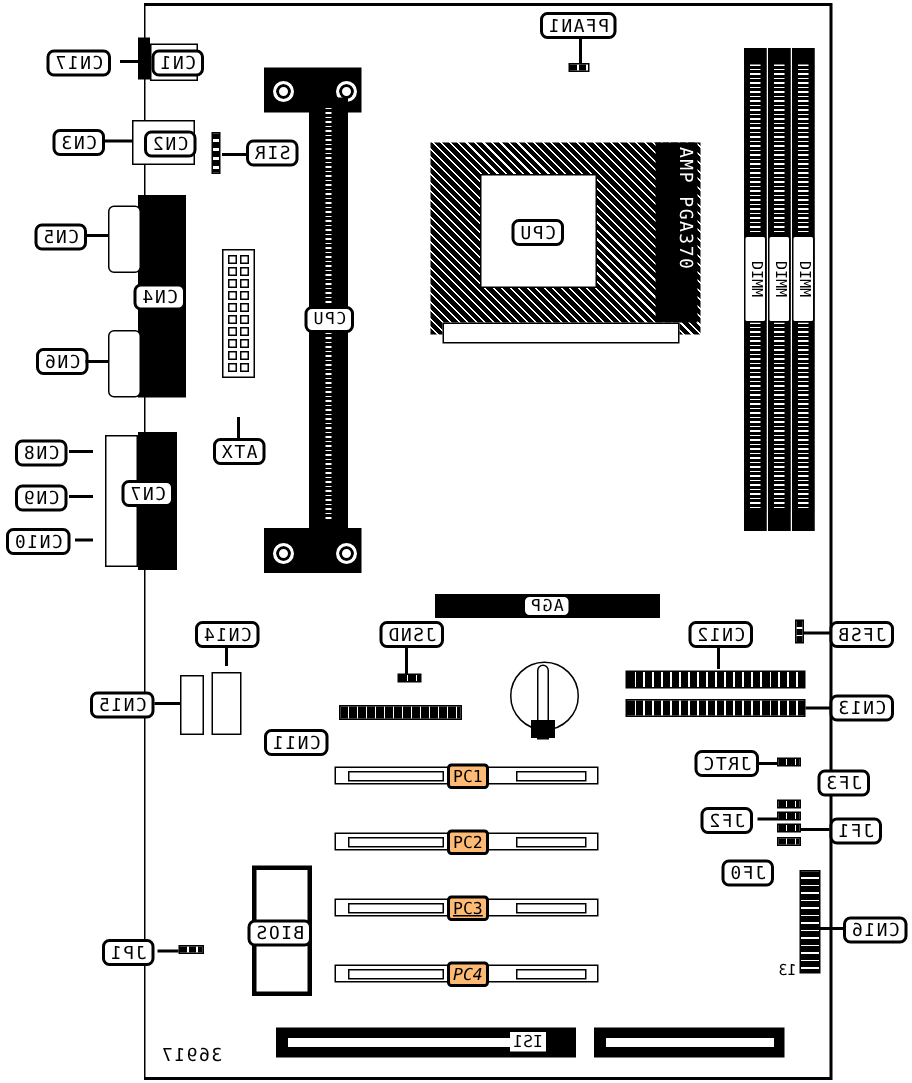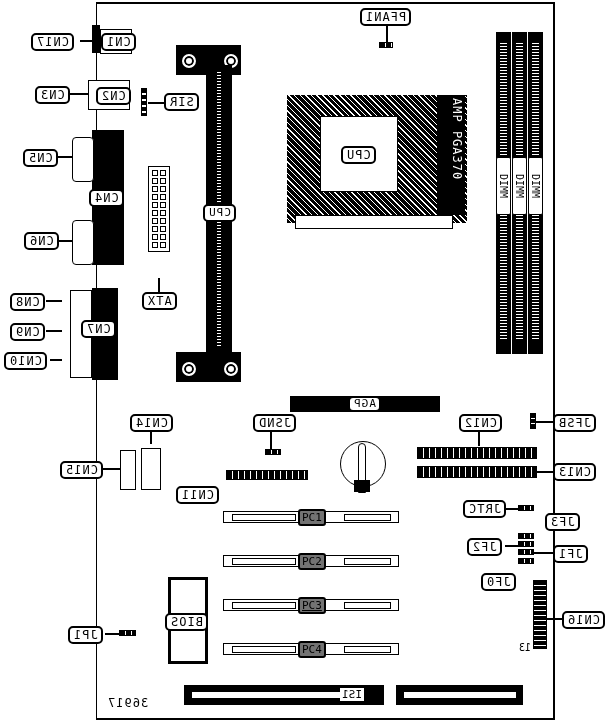--- a/index.html
+++ b/index.html
@@ -9,21 +9,21 @@
   .label { position:absolute; background:#fff; border:2px solid #000; border-radius:5px; font-size:12px; line-height:14px; padding:0 3px; letter-spacing:1px; white-space:nowrap; }
   .m { display:inline-block; transform:scaleX(-1); }
   .line { position:absolute; background:#000; }
   .blk { position:absolute; background:#000; }
   .box { position:absolute; border:1.5px solid #000; background:#fff; box-sizing:border-box; }
   .dimm { position:absolute; width:13px; background:#000; border:1px solid #000; }
   .dimm .slot { position:absolute; left:3px; width:7px; background:repeating-linear-gradient(#fff 0 1px, #000 1px 3px); }
   .dimm .lbl { position:absolute; left:-1px; width:13px; background:#fff; border:1.5px solid #000; border-radius:2px; font-size:10px; line-height:13px; text-align:center; }
   .pci { position:absolute; height:12px; border:1.5px solid #000; background:#fff; box-sizing:border-box; }
   .pci .inner { position:absolute; top:2px; height:5px; border:1px solid #000; }
-  .pcilbl { position:absolute; top:-3px; background:#737373; border:2px solid #000; border-radius:3px; font-size:11px; line-height:13px; padding:0 2px; }
+  .pcilbl { position:absolute; top:-3px; background:#fdba74; border:2px solid #000; border-radius:3px; font-size:11px; line-height:13px; padding:0 2px; }
   .hdr { position:absolute; border:1.5px solid #000; box-sizing:border-box; background:repeating-linear-gradient(90deg, #000 0 5px, #fff 5px 6px); }
   .screw { position:absolute; width:10px; height:10px; border-radius:50%; background:#fff; border:2px solid #fff; box-shadow:inset 0 0 0 2px #000; }
   .grid2 { position:absolute; display:grid; grid-template-columns:repeat(2,6px); gap:2px; padding:3px; border:1.5px solid #000; background:#fff; }
   .grid2 span { width:6px; height:6px; border:1px solid #000; box-sizing:border-box; }
 </style>
 </head>
 <body>
 
 <div class="board"></div>
 
@@ -184,21 +184,21 @@
     <div class="pcilbl" style="left:74px;">PC2</div>
   </div>
 <div class="pci" style="left:223px;top:599px;width:176px;">
     <div class="inner" style="left:8px;width:62px;"></div>
     <div class="inner" style="left:120px;width:45px;"></div>
     <div class="pcilbl" style="left:74px;text-decoration:underline;">PC3</div>
   </div>
 <div class="pci" style="left:223px;top:643px;width:176px;">
     <div class="inner" style="left:8px;width:62px;"></div>
     <div class="inner" style="left:120px;width:45px;"></div>
-    <div class="pcilbl" style="left:74px;">PC4</div>
+    <div class="pcilbl" style="left:74px;font-style:italic;">PC4</div>
   </div>
 
 <div class="box" style="left:168px;top:577px;width:40px;height:87px;border-width:3px;"></div>
 <div class="label" style="left:165px;top:613px;"><span class="m">BIOS</span></div>
 
 <div class="label" style="left:68px;top:626px;"><span class="m">JP1</span></div>
 <div class="line" style="left:105px;top:633px;width:14px;height:2px;"></div>
 <div class="hdr" style="left:119px;top:630px;width:17px;height:6px;"></div>
 
 <div class="abs" style="left:107px;top:696px;font-size:12px;letter-spacing:1px;"><span class="m">36917</span></div>

